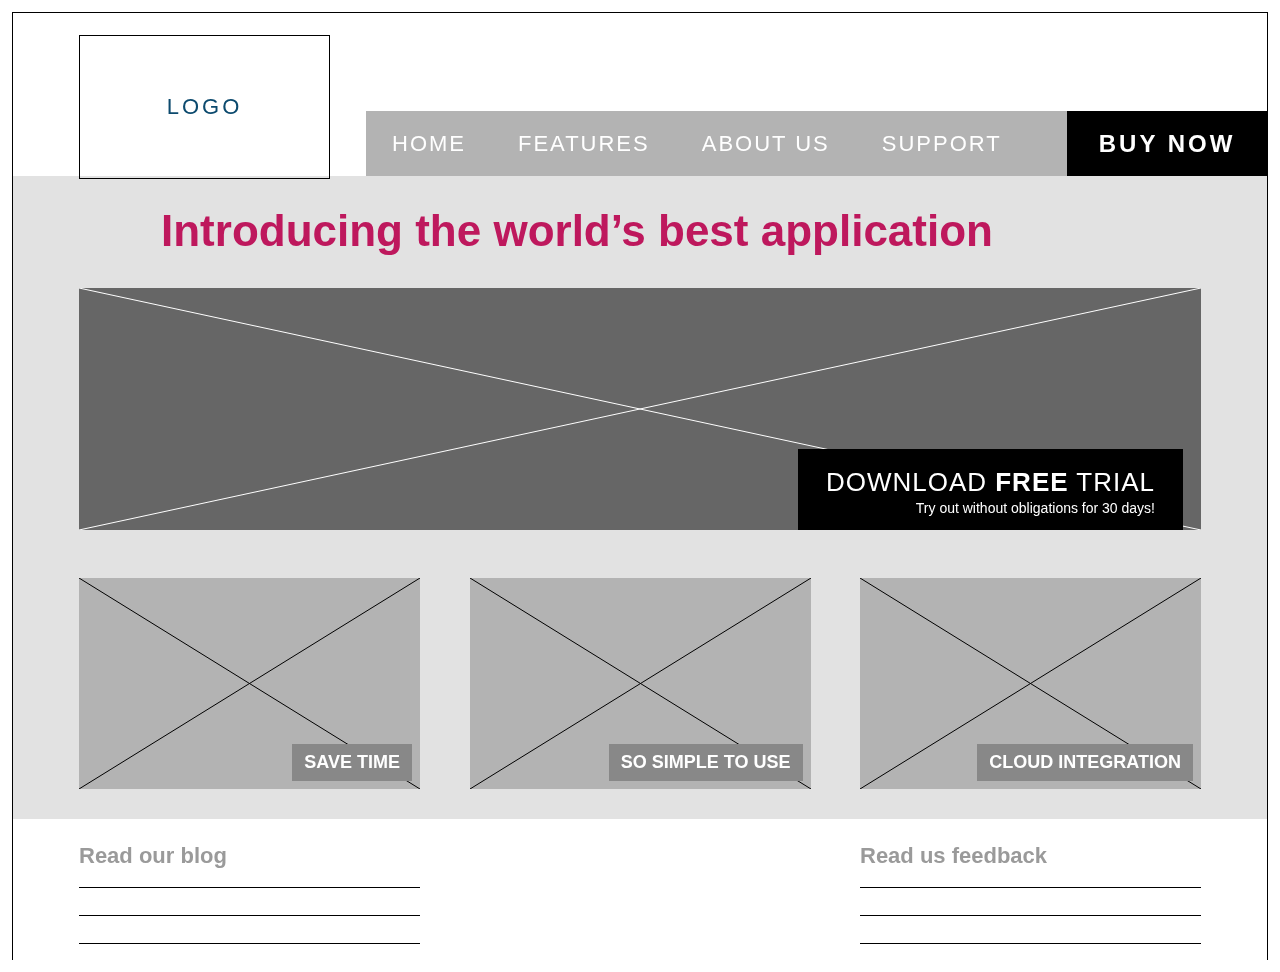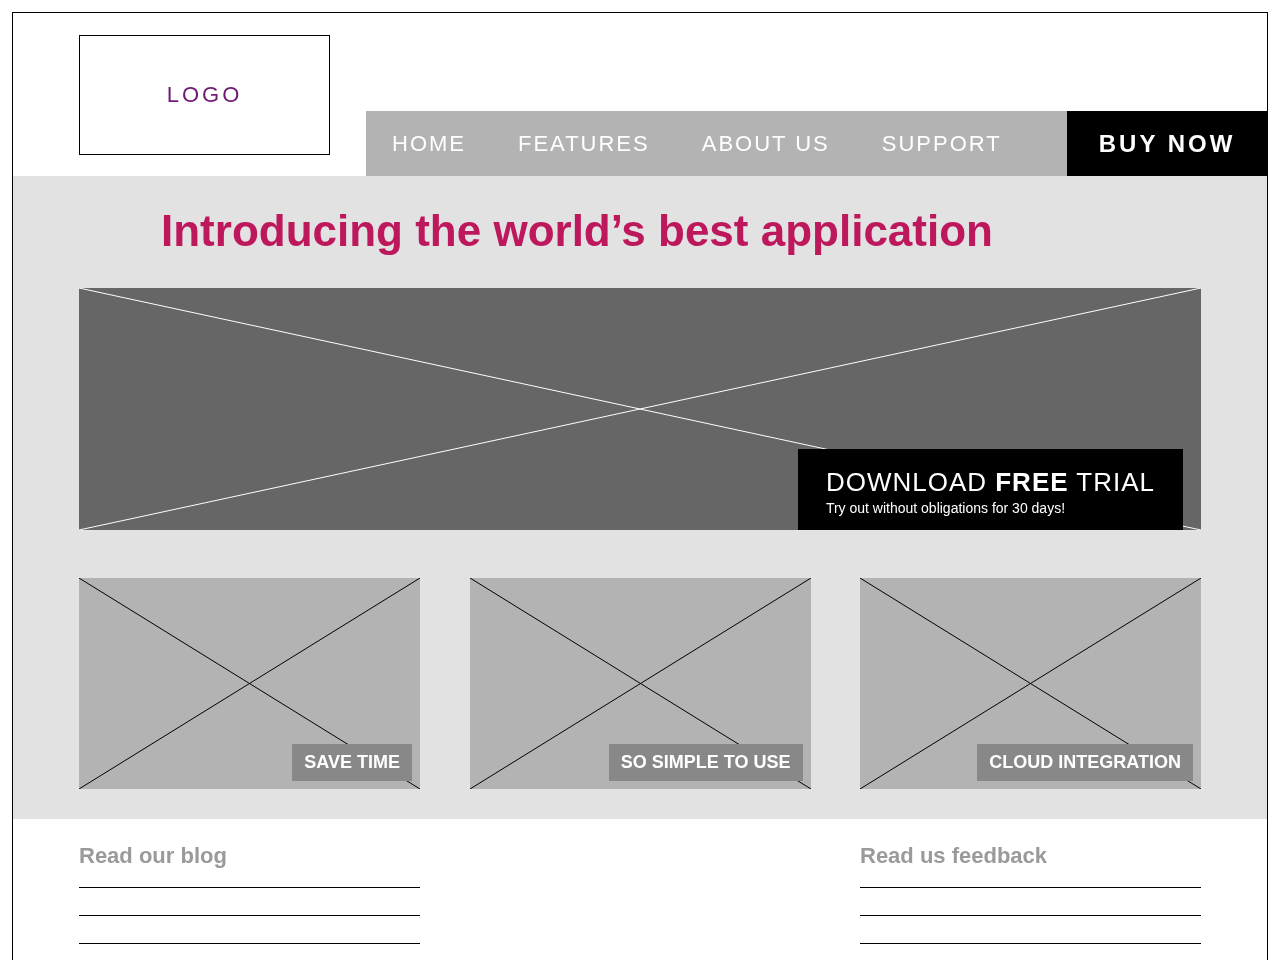--- a/index.html
+++ b/index.html
@@ -1,29 +1,29 @@
 <!DOCTYPE html>
 <html><head>
   <meta charset="utf-8">
   <style>
     * { box-sizing: border-box; margin: 0; padding: 0; }
     body { font-family: Helvetica, Arial, sans-serif; background: #fff; }
     .page { width: 1256px; height: 948px; margin: 12px auto; border: 1px solid #000; position: relative; background: #fff; }
     .header { height: 163px; position: relative; background: #fff; }
-    .logo-box { position: absolute; left: 66px; top: 22px; width: 251px; height: 120px; border: 1px solid #000; display: flex; align-items: center; justify-content: center; letter-spacing: 3px; font-size: 22px; color: #701a75; }
+    .logo-box { position: absolute; left: 66px; top: 22px; width: 251px; height: 144px; border: 1px solid #000; display: flex; align-items: center; justify-content: center; letter-spacing: 3px; font-size: 22px; color: #0c4a6e; }
     .nav { position: absolute; left: 353px; top: 98px; right: 0; height: 65px; display: flex; }
     .nav-item { background: #b3b3b3; color: #fff; font-size: 22px; letter-spacing: 2px; display: flex; align-items: center; justify-content: center; padding: 0 26px; cursor: pointer; }
     .nav-item:first-child { padding-left: 26px; }
     .nav .spacer { flex: 1; background: #b3b3b3; }
     .nav-buy { background: #000; color: #fff; font-size: 24px; font-weight: bold; letter-spacing: 3px; display: flex; align-items: center; justify-content: center; padding: 0 22px; cursor: pointer; min-width: 200px; }
     .hero { background: #e2e2e2; padding: 0 66px 30px 66px; }
     .hero h1 { font-size: 44px; font-weight: bold; padding: 30px 0 32px 82px; color: #be185d; }
     .hero-image { width: 100%; height: 242px; background: #666; position: relative; }
     .hero-image svg { width: 100%; height: 100%; display: block; }
-    .cta { position: absolute; right: 18px; bottom: 0; background: #000; color: #fff; padding: 18px 28px 14px 28px; text-align: left; cursor: pointer; }
+    .cta { position: absolute; right: 18px; bottom: 0; background: #000; color: #fff; padding: 18px 28px 14px 28px; text-align: right; cursor: pointer; }
     .cta-title { font-size: 26px; letter-spacing: 1px; }
     .cta-title strong { font-weight: bold; }
     .cta-sub { font-size: 14px; margin-top: 2px; }
     .cards { display: flex; justify-content: space-between; margin-top: 48px; }
     .card { width: 341px; height: 211px; background: #b3b3b3; position: relative; cursor: pointer; }
     .card svg { width: 100%; height: 100%; display: block; }
     .card-label { position: absolute; right: 8px; bottom: 8px; background: #888; color: #fff; font-weight: bold; font-size: 18px; padding: 8px 12px; }
     .footer { background: #fff; padding: 24px 66px 0 66px; display: flex; justify-content: space-between; }
     .footer-col { width: 341px; }
     .footer-col h3 { color: #9a9a9a; font-size: 22px; font-weight: bold; margin-bottom: 18px; }

